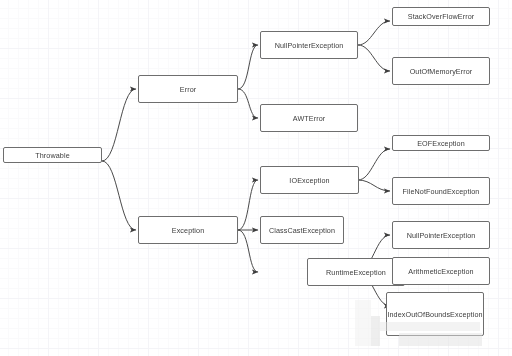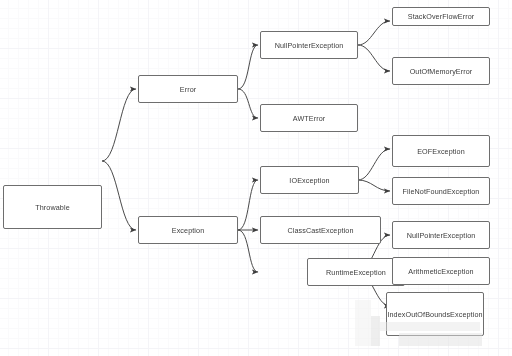--- a/index.html
+++ b/index.html
@@ -79,51 +79,51 @@
         <path class="edge" d="M358,45 C372,45 376,71 390,71" marker-end="url(#arrow)" stroke="#4a4a4a"></path>
         <path class="edge" d="M358,180 C372,180 376,149 390,149" marker-end="url(#arrow)" stroke="#4a4a4a"></path>
         <path class="edge" d="M358,180 C372,180 376,191 390,191" marker-end="url(#arrow)" stroke="#4a4a4a"></path>
         <path class="edge" d="M358,272 C372,272 376,235 390,235" marker-end="url(#arrow)" stroke="#4a4a4a"></path>
         <path class="edge" d="M358,272 L390,271" marker-end="url(#arrow)" stroke="#4a4a4a"></path>
         <path class="edge" d="M358,272 C372,272 376,306 390,306" marker-end="url(#arrow)" stroke="#4a4a4a"></path>
       </g>
   </svg>
 
   <div id="node-layer">
-      <div class="node" style="left: 3px; top: 147px; width: 99px; height: 44px; margin-top: 38px;">
+      <div class="node" style="left: 3px; top: 147px; width: 99px; height: 16px;">
         <span>Throwable</span>
       </div>
       <div class="node" style="left: 138px; top: 75px; width: 100px; height: 28px;">
         <span>Error</span>
       </div>
       <div class="node" style="left: 138px; top: 216px; width: 100px; height: 28px;">
         <span>Exception</span>
       </div>
       <div class="node" style="left: 260px; top: 31px; width: 98px; height: 28px;">
         <span>NullPointerException</span>
       </div>
       <div class="node" style="left: 260px; top: 104px; width: 98px; height: 28px;">
         <span>AWTError</span>
       </div>
       <div class="node" style="left: 260px; top: 166px; width: 99px; height: 28px;">
         <span>IOException</span>
       </div>
-      <div class="node" style="left: 260px; top: 216px; width: 121px; height: 28px;">
+      <div class="node" style="left: 260px; top: 216px; width: 84px; height: 28px;">
         <span>ClassCastException</span>
       </div>
       <div class="node" style="left: 260px; top: 258px; width: 98px; height: 28px; margin-left: 47px;">
         <span>RuntimeException</span>
       </div>
       <div class="node" style="left: 392px; top: 7px; width: 98px; height: 19px; align-items: center;">
         <span>StackOverFlowError</span>
       </div>
       <div class="node" style="left: 392px; top: 57px; width: 98px; height: 28px;">
         <span>OutOfMemoryError</span>
       </div>
-      <div class="node" style="left: 392px; top: 135px; width: 98px; height: 32px;">
+      <div class="node" style="left: 392px; top: 135px; width: 98px; height: 16px;">
         <span>EOFException</span>
       </div>
       <div class="node" style="left: 392px; top: 177px; width: 98px; height: 28px;">
         <span>FileNotFoundException</span>
       </div>
       <div class="node" style="left: 392px; top: 221px; width: 98px; height: 28px;">
         <span>NullPointerException</span>
       </div>
       <div class="node" style="left: 392px; top: 257px; width: 98px; height: 28px;">
         <span>ArithmeticException</span>

